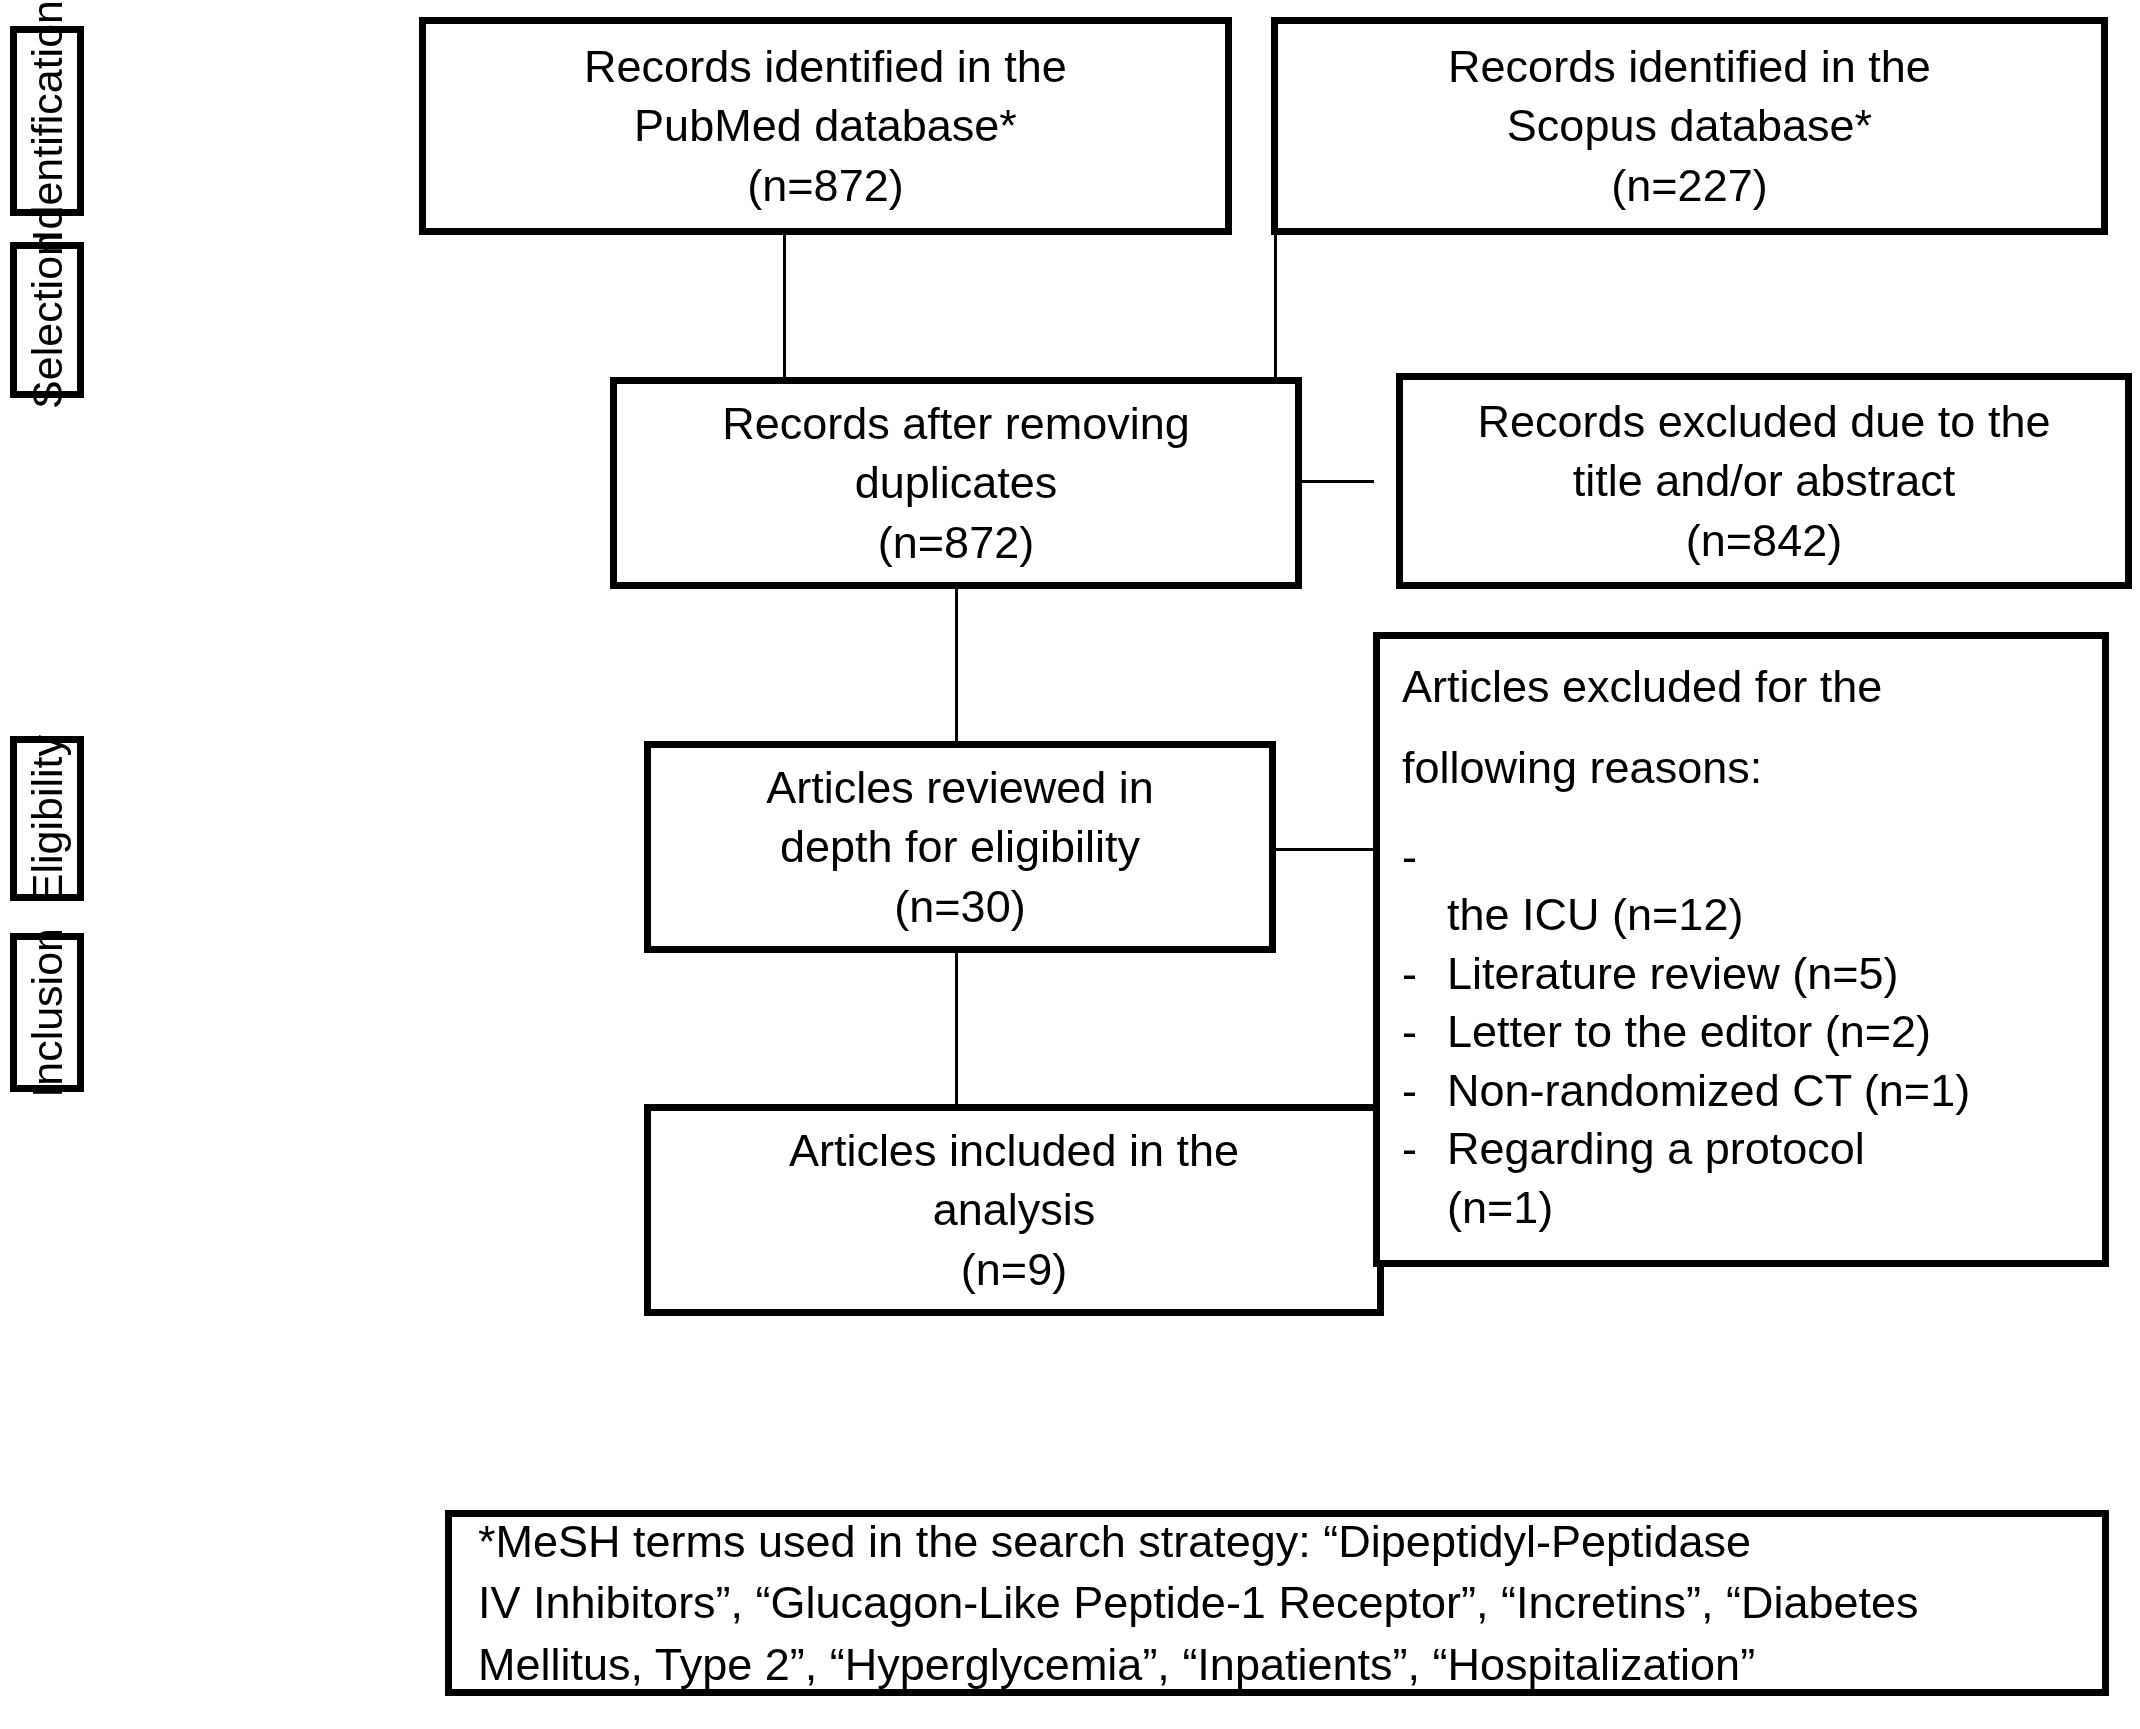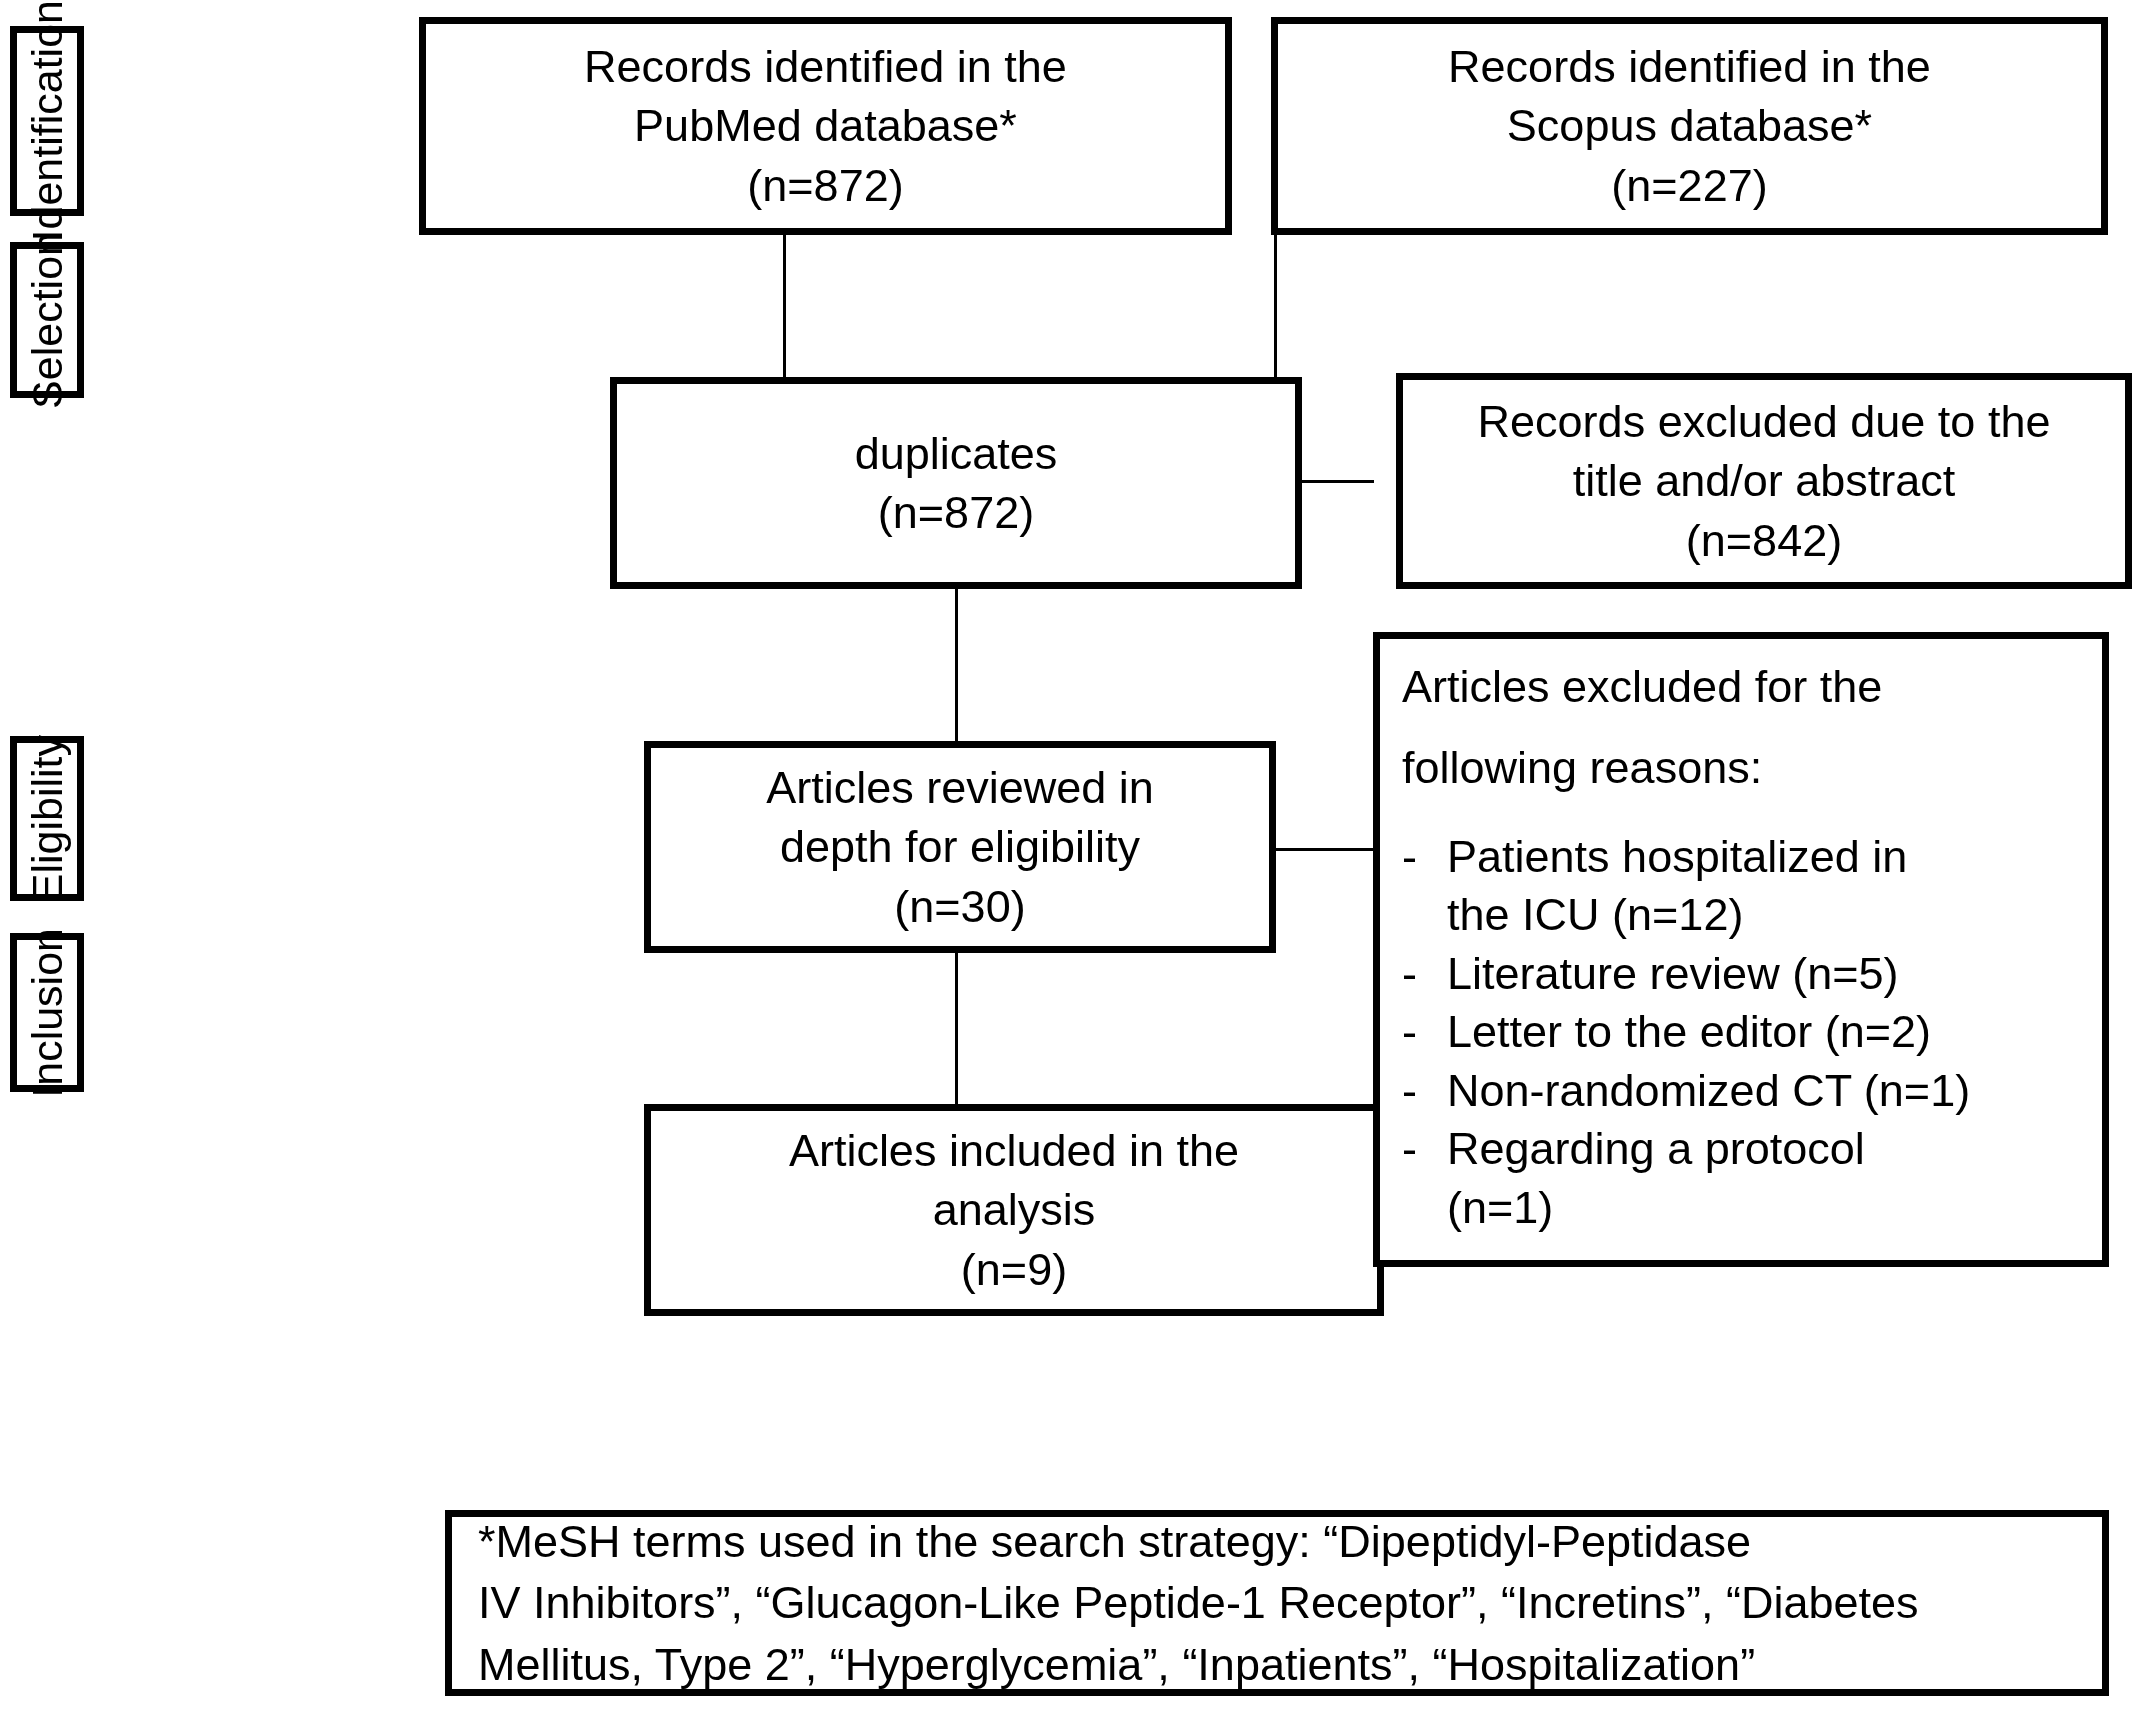--- a/index.html
+++ b/index.html
@@ -168,20 +168,21 @@
     <div class="line">(n=872)</div>
   </div>
 
   <div class="flow-box" style="left:1271px; top:17px; width:837px; height:218px;">
     <div class="line">Records identified in the</div>
     <div class="line">Scopus database*</div>
     <div class="line">(n=227)</div>
   </div>
 
   <div class="flow-box" style="left:610px; top:377px; width:692px; height:212px;">
+    <div class="line">Records after removing</div>
     <div class="line">duplicates</div>
     <div class="line">(n=872)</div>
   </div>
 
   <div class="flow-box" style="left:1373px; top:373px; width:736px; height:216px;margin-left:23px;">
     <div class="line">Records excluded due to the</div>
     <div class="line">title and/or abstract</div>
     <div class="line">(n=842)</div>
   </div>
 
@@ -198,21 +199,21 @@
   </div>
 
   <div class="reasons-box" style="left:1373px; top:632px; width:736px; height:635px;">
     <div class="headline">Articles excluded for the</div>
     <div class="headline">following reasons:</div>
 
     <ul class="reasons-list">
       <li>
         <span class="dash">-</span>
         <span class="txt">
-          <span>Patients hospitalized in</span><br>
+          <br>
           <span>the ICU (n=12)</span>
         </span>
       </li>
       <li>
         <span class="dash">-</span>
         <span class="txt">Literature review (n=5)</span>
       </li>
       <li>
         <span class="dash">-</span>
         <span class="txt">Letter to the editor (n=2)</span>

